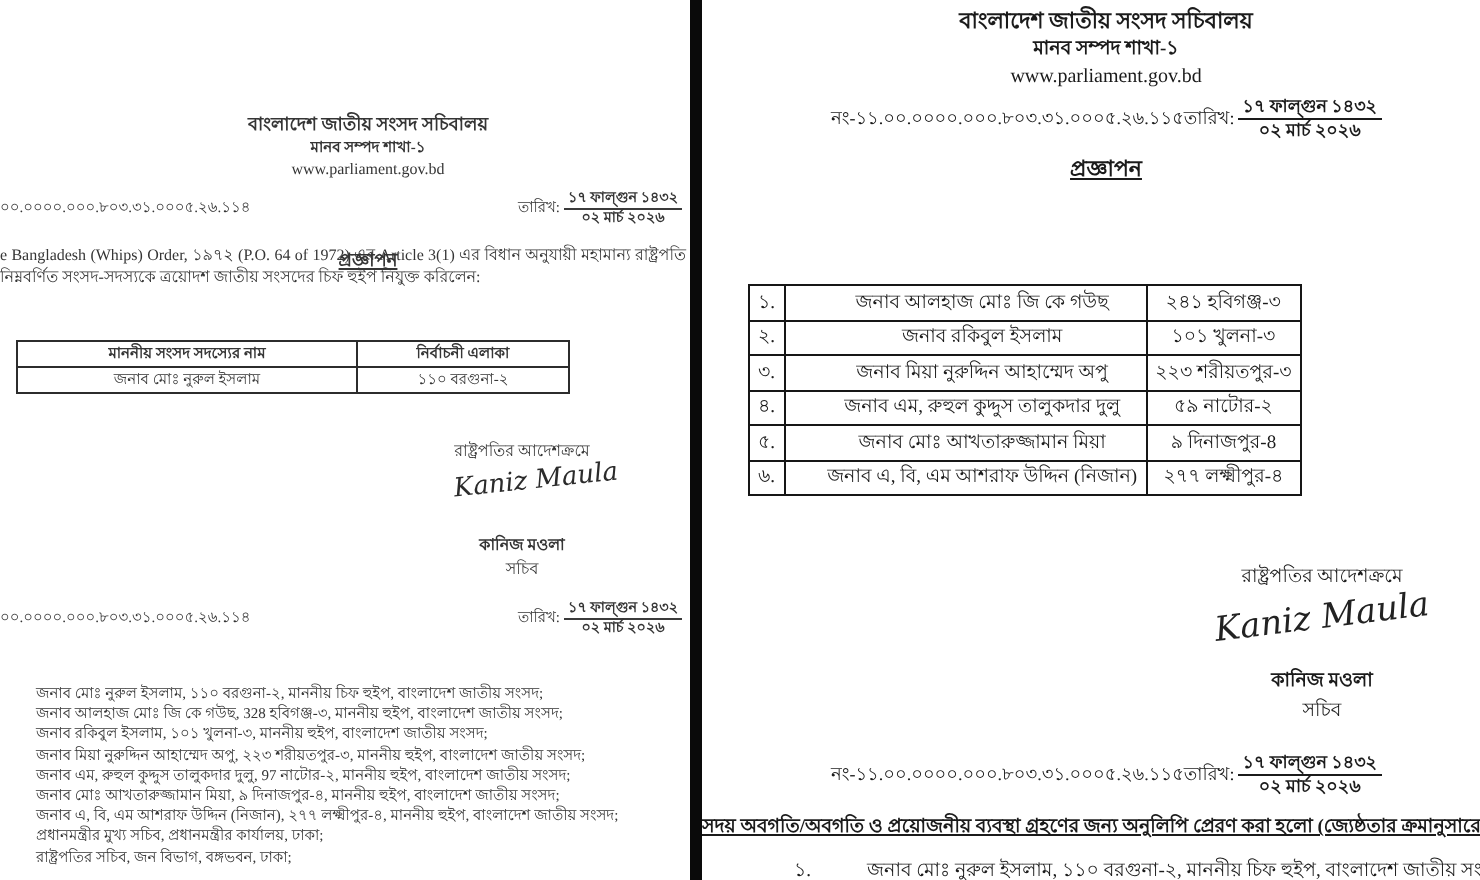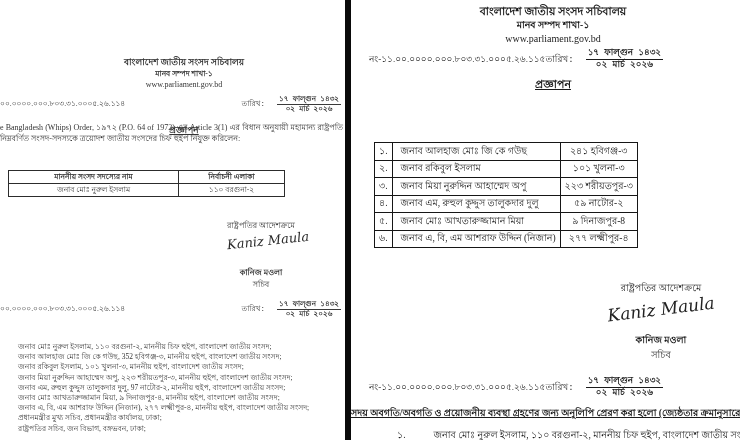--- a/index.html
+++ b/index.html
@@ -11,21 +11,21 @@
 
   
   .doc-left { position:absolute; left:0; top:0; width:345px; height:440px; overflow:hidden; color:#353535; }
   .l-header { position:absolute; top:56px; left:25px; width:318px; text-align:center; }
   .l-org1 { font-size:9px; font-weight:bold; line-height:12px; }
   .l-org2 { font-size:7.5px; font-weight:bold; line-height:11px; }
   .l-org3 { font-size:8px; line-height:11px; }
   .l-memo-row { position:absolute; left:0; right:4px; display:flex; justify-content:space-between; align-items:center; font-size:7.5px; }
   .l-memo1 { top:95px; }
   .l-memo2 { top:300px; }
-  .date-block { display:flex; align-items:center; gap:12px;font-family:Liberation Mono, monospace; }
+  .date-block { display:flex; align-items:center; gap:2px; }
   .date-stack { text-align:center; font-weight:bold; }
   .date-top { border-bottom:1px solid #3a3a3a; padding:0 2px; }
   .l-memo-row .date-stack div { font-size:7.2px; line-height:8.5px; }
   .l-subject { position:absolute; top:123px; left:25px; width:318px; text-align:center; font-size:9px; font-weight:bold; text-decoration:underline; }
   .l-body { position:absolute; top:122px; left:0; width:343px; font-size:8px; line-height:11px; text-align:justify; }
   .l-table { position:absolute; top:170px; left:8px; border-collapse:collapse; font-size:7.5px; }
   .l-table th,.l-table td { border:1px solid #2c2c2c; text-align:center; height:13px; padding:0 3px; }
   .l-table th { font-weight:bold; }
   .l-col-name { width:170px; }
   .l-col-area { width:106px; }
@@ -36,32 +36,32 @@
   .l-dist-heading { position:absolute; top:325px; left:0; width:345px; font-size:8px; font-weight:bold; text-decoration:underline; white-space:nowrap; }
   .l-dist-list { position:absolute; top:342px; left:18px; width:340px; font-size:7.5px; }
   .l-dist-list .dist-item { line-height:10.2px; white-space:nowrap; }
 
   
   .doc-right { position:absolute; left:351px; top:0; width:389px; height:440px; overflow:hidden; color:#1b1b1b; }
   .r-header { position:absolute; top:4px; left:18px; width:368px; text-align:center; }
   .r-org1 { font-size:11px; font-weight:bold; line-height:15px; }
   .r-org2 { font-size:9.5px; font-weight:bold; line-height:13px; }
   .r-org3 { font-size:10px; line-height:13px; }
-  .r-memo-row { position:absolute; left:18px; right:3px; display:flex; justify-content:flex-start; align-items:center; font-size:9px; }
+  .r-memo-row { position:absolute; left:18px; right:3px; display:flex; justify-content:center; align-items:center; font-size:9px; }
   .r-memo1 { top:48px; }
   .r-memo2 { top:376px; }
   .r-memo-row .date-stack div { font-size:8.8px; line-height:10.5px; }
   .r-memo-row .date-top { border-bottom:1px solid #1b1b1b; }
   .r-subject { position:absolute; top:76px; left:18px; width:368px; text-align:center; font-size:11px; font-weight:bold; text-decoration:underline; }
   .r-body { position:absolute; top:93px; left:1px; width:386px; font-size:10px; line-height:13.5px; text-align:justify; text-indent:26px; }
   .r-table { position:absolute; top:142px; left:23px; border-collapse:collapse; font-size:9.5px; }
   .r-table th,.r-table td { border:1px solid #161616; padding:0 4px; }
   .r-table th { height:24px; vertical-align:top; padding-top:3px; text-align:center; font-weight:bold; }
   .r-table td { height:17.5px; text-align:center; }
-  .r-table td.cell-name { text-align:left; padding-left:8px; }
+  .r-table td.cell-name { text-align:center; padding-left:21px; }
   .r-col-sl { width:46px; }
   .r-col-name { width:202px; }
   .r-col-area { width:110px; }
   .r-byorder { position:absolute; top:281px; left:240px; width:140px; text-align:center; font-size:9.5px; }
   .r-sign { position:absolute; top:299px; left:245px; width:130px; text-align:center; font-size:17px; font-style:italic; font-family:"DejaVu Serif",serif; transform:rotate(-7deg); color:#222; }
   .r-sign-name { position:absolute; top:333px; left:240px; width:140px; text-align:center; font-size:9.5px; font-weight:bold; }
   .r-sign-title { position:absolute; top:348px; left:240px; width:140px; text-align:center; font-size:9.5px; }
   .r-dist-heading { position:absolute; top:406px; left:0; width:389px; font-size:9.5px; font-weight:bold; text-decoration:underline; white-space:nowrap; }
   .r-dist-item { position:absolute; top:428px; left:46px; display:flex; gap:28px; font-size:9.5px; white-space:nowrap; }
 </style>
@@ -115,21 +115,21 @@
         <span>তারিখ:</span>
         <span class="date-stack">
           <div class="date-top">১৭ ফাল্গুন ১৪৩২</div>
           <div>০২ মার্চ ২০২৬</div>
         </span>
       </span>
     </div>
 
     <div class="l-dist-list">
       <div class="dist-item">জনাব মোঃ নুরুল ইসলাম, ১১০ বরগুনা-২, মাননীয় চিফ হুইপ, বাংলাদেশ জাতীয় সংসদ;</div>
-      <div class="dist-item">জনাব আলহাজ মোঃ জি কে গউছ, 352 হবিগঞ্জ-৩, মাননীয় হুইপ, বাংলাদেশ জাতীয় সংসদ;</div>
+      <div class="dist-item">জনাব আলহাজ মোঃ জি কে গউছ, 328 হবিগঞ্জ-৩, মাননীয় হুইপ, বাংলাদেশ জাতীয় সংসদ;</div>
       <div class="dist-item">জনাব রকিবুল ইসলাম, ১০১ খুলনা-৩, মাননীয় হুইপ, বাংলাদেশ জাতীয় সংসদ;</div>
       <div class="dist-item">জনাব মিয়া নুরুদ্দিন আহাম্মেদ অপু, ২২৩ শরীয়তপুর-৩, মাননীয় হুইপ, বাংলাদেশ জাতীয় সংসদ;</div>
       <div class="dist-item">জনাব এম, রুহুল কুদ্দুস তালুকদার দুলু, 97 নাটোর-২, মাননীয় হুইপ, বাংলাদেশ জাতীয় সংসদ;</div>
       <div class="dist-item">জনাব মোঃ আখতারুজ্জামান মিয়া, ৯ দিনাজপুর-৪, মাননীয় হুইপ, বাংলাদেশ জাতীয় সংসদ;</div>
       <div class="dist-item">জনাব এ, বি, এম আশরাফ উদ্দিন (নিজান), ২৭৭ লক্ষ্মীপুর-৪, মাননীয় হুইপ, বাংলাদেশ জাতীয় সংসদ;</div>
       <div class="dist-item">প্রধানমন্ত্রীর মুখ্য সচিব, প্রধানমন্ত্রীর কার্যালয়, ঢাকা;</div>
       <div class="dist-item">রাষ্ট্রপতির সচিব, জন বিভাগ, বঙ্গভবন, ঢাকা;</div>
     </div>
   </div>
 

